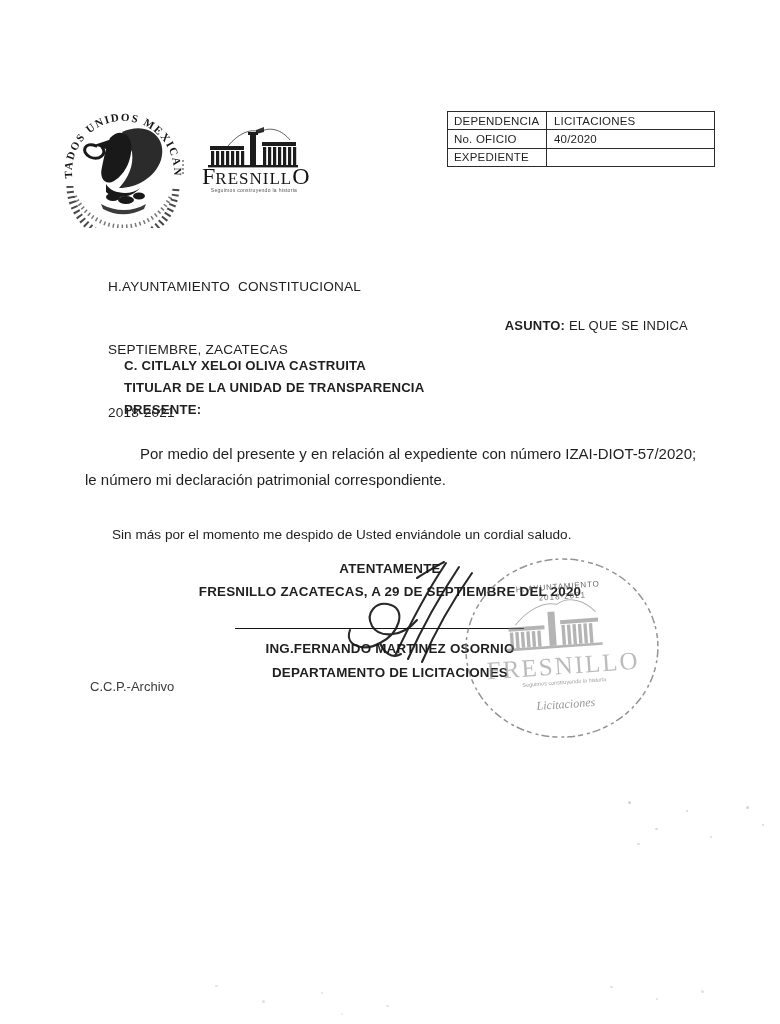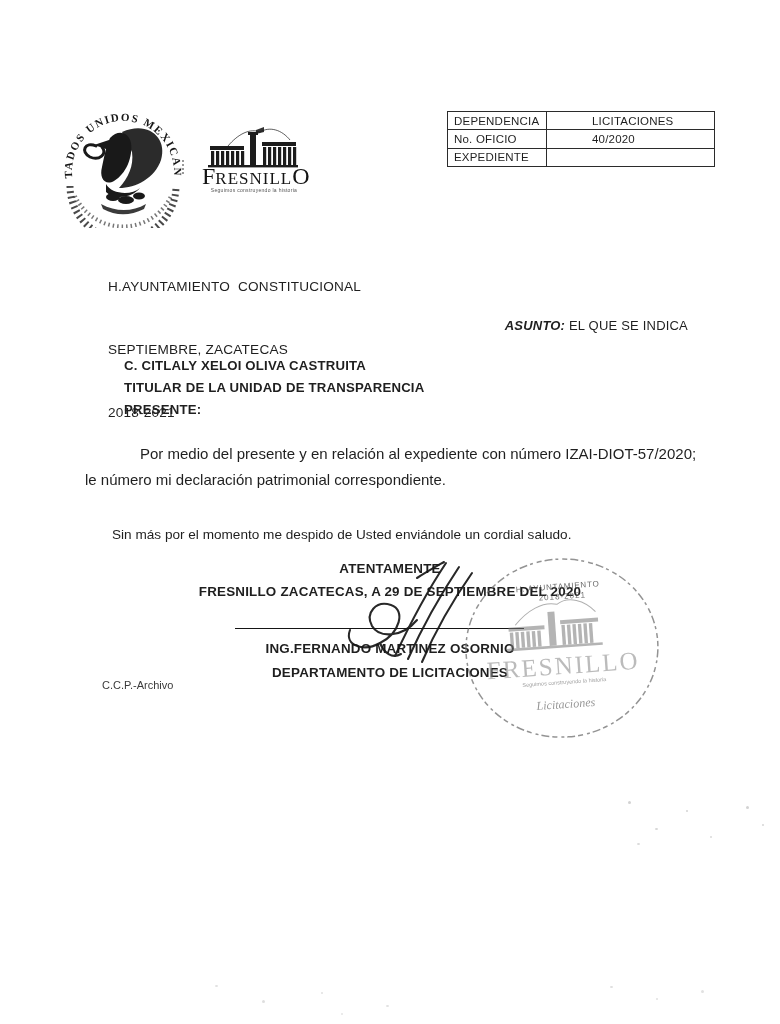--- a/index.html
+++ b/index.html
@@ -1,35 +1,35 @@
 <!DOCTYPE html>
 <html><head>
 <meta charset="utf-8">
 <style>
   html,body{margin:0;padding:0;background:#ffffff;}
   .page{position:relative;width:780px;height:1024px;background:#fff;overflow:hidden;
         font-family:"Liberation Sans",sans-serif;color:#1f1f1f;}
   .abs{position:absolute;}
   
   .hdr-table{left:447px;top:111px;width:266px;border:1.4px solid #2b2b2b;border-bottom:none;}
-  .hdr-row{display:flex;border-bottom:1.4px solid #2b2b2b;height:17.4px;align-items:center;gap:38px;}
+  .hdr-row{display:flex;border-bottom:1.4px solid #2b2b2b;height:17.4px;align-items:center;}
   .hdr-label{width:92px;padding:0 0 0 6px;border-right:1.4px solid #2b2b2b;height:100%;
              display:flex;align-items:center;font-size:11.5px;letter-spacing:.2px;}
   .hdr-value{flex:1;padding-left:7px;font-size:11.5px;letter-spacing:.2px;}
   
   .entity{left:108px;top:234px;font-size:13.6px;line-height:21px;letter-spacing:.2px;white-space:pre-wrap;}
   .asunto{top:318px;left:380px;width:308px;text-align:right;font-size:13px;letter-spacing:.2px;}
   .recipient{left:124px;top:355px;font-size:13.2px;font-weight:700;line-height:22px;letter-spacing:.2px;}
   .para1{left:85px;top:441px;width:618px;font-size:15px;line-height:26px;}
   .para1 .line1{text-indent:55px;}
   .para2{left:112px;top:527px;font-size:13.6px;}
   .closing{left:150px;width:480px;text-align:center;font-weight:700;font-size:13.4px;letter-spacing:.2px;}
   .sig-line{left:235px;top:628px;width:289px;border-top:1.6px solid #151515;height:0;}
-  .ccp{left:102px;top:679px;font-size:11px;color:#3a3a3a;text-align:center;}
-  .bold{font-weight:700;font-style:italic;}
+  .ccp{left:90px;top:679px;font-size:13px;color:#3a3a3a;text-align:center;}
+  .bold{font-weight:700;}
   .dot{position:absolute;border-radius:50%;background:#6a6a6a;}
   .divider-dots{left:182px;top:158px;}
   .divider-dots span{display:block;width:2px;height:2px;background:#777;border-radius:50%;margin:2px 0;}
   
   .stamp{left:462px;top:556px;width:202px;height:186px;pointer-events:none;}
 </style>
 </head>
 <body>
 
 <div class="page">

